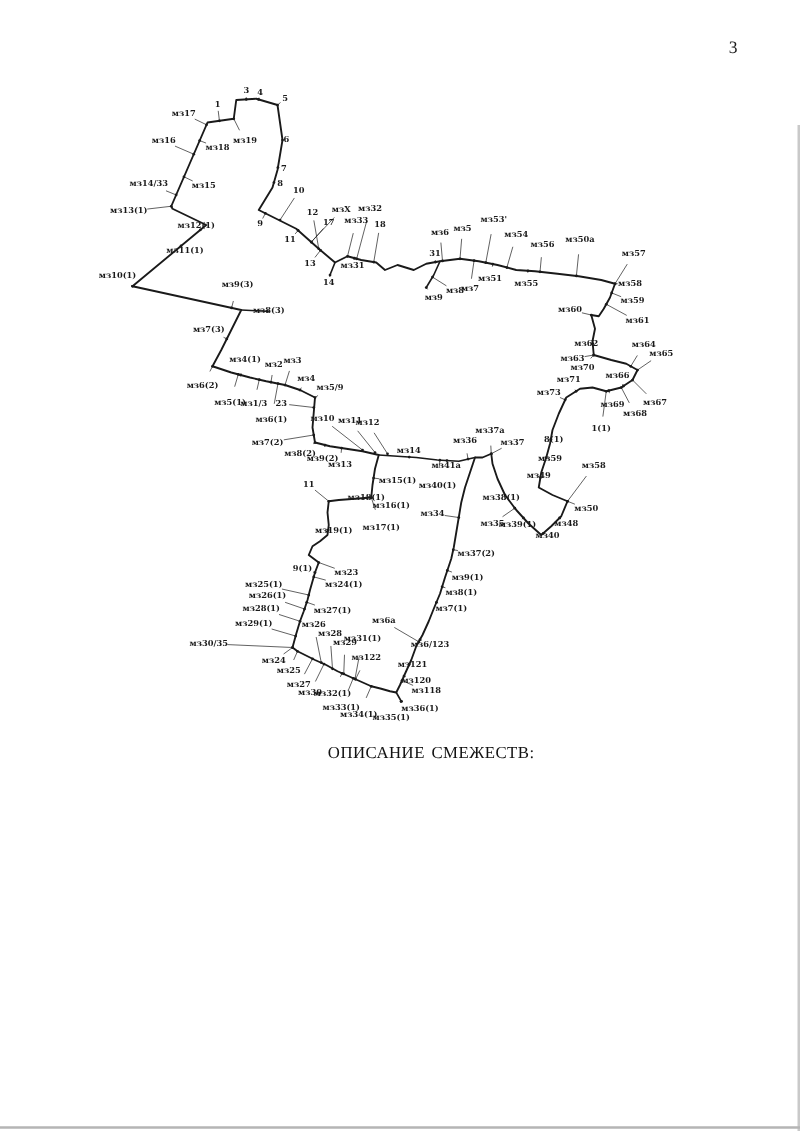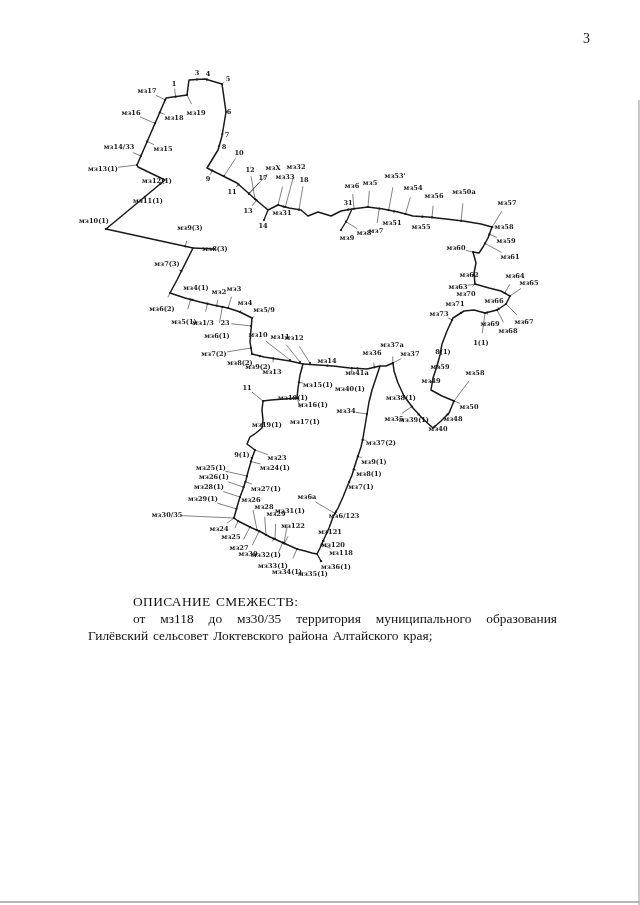--- a/index.html
+++ b/index.html
@@ -14,21 +14,21 @@
   .map-svg{position:absolute;top:0;left:0;width:640px;height:905px;}
   .map-svg text{
     font-family:"DejaVu Serif","Liberation Serif",serif;
     font-size:6.6px;font-weight:bold;fill:#1a1a1a;
   }
   .text-block{
     position:absolute;top:593px;left:88px;width:469px;
     font-size:13.4px;line-height:17.2px;color:#121212;
   }
   .text-block p{margin:0;text-align:justify;text-indent:45px;word-spacing:1.5px;}
-  .text-block p.heading{text-align:left;letter-spacing:0.4px;}
+  .text-block p.heading{text-align:center;letter-spacing:0.4px;}
   .edge-right{position:absolute;top:100px;right:0px;width:2px;height:805px;background:#c9c9c9;}
   .edge-bottom{position:absolute;left:0;top:901px;width:640px;height:2px;background:#b5b5b5;}
 </style>
 </head>
 <body>
 
 <div class="page">
 
   <div class="page-number">3</div>
 
@@ -420,18 +420,17 @@
       <line x1="356.3534446911363" y1="470.2178526179099" x2="353.7142857142857" y2="469.42857142857144" stroke="#1a1a1a" stroke-width="0.55"></line>
       <circle cx="353.7142857142857" cy="469.42857142857144" r="1.1" fill="#1a1a1a"></circle>
       <text x="369" y="474" text-anchor="middle" dominant-baseline="middle">мз8(1)</text>
       <line x1="350.51898887569416" y1="482.4540192713854" x2="349.14285714285717" y2="481.85714285714283" stroke="#1a1a1a" stroke-width="0.55"></line>
       <circle cx="349.14285714285717" cy="481.85714285714283" r="1.1" fill="#1a1a1a"></circle>
       <text x="361" y="487" text-anchor="middle" dominant-baseline="middle">мз7(1)</text>
     </svg>
 
   <div class="text-block">
     <p class="heading">ОПИСАНИЕ СМЕЖЕСТВ:</p>
-    <p>от мз118 до мз30/35 территория муниципального образования Гилёвский сельсовет Локтевского района Алтайского края;</p>
   </div>
 
   <div class="edge-right"></div>
   <div class="edge-bottom"></div>
 </div>
 
 </body></html>

